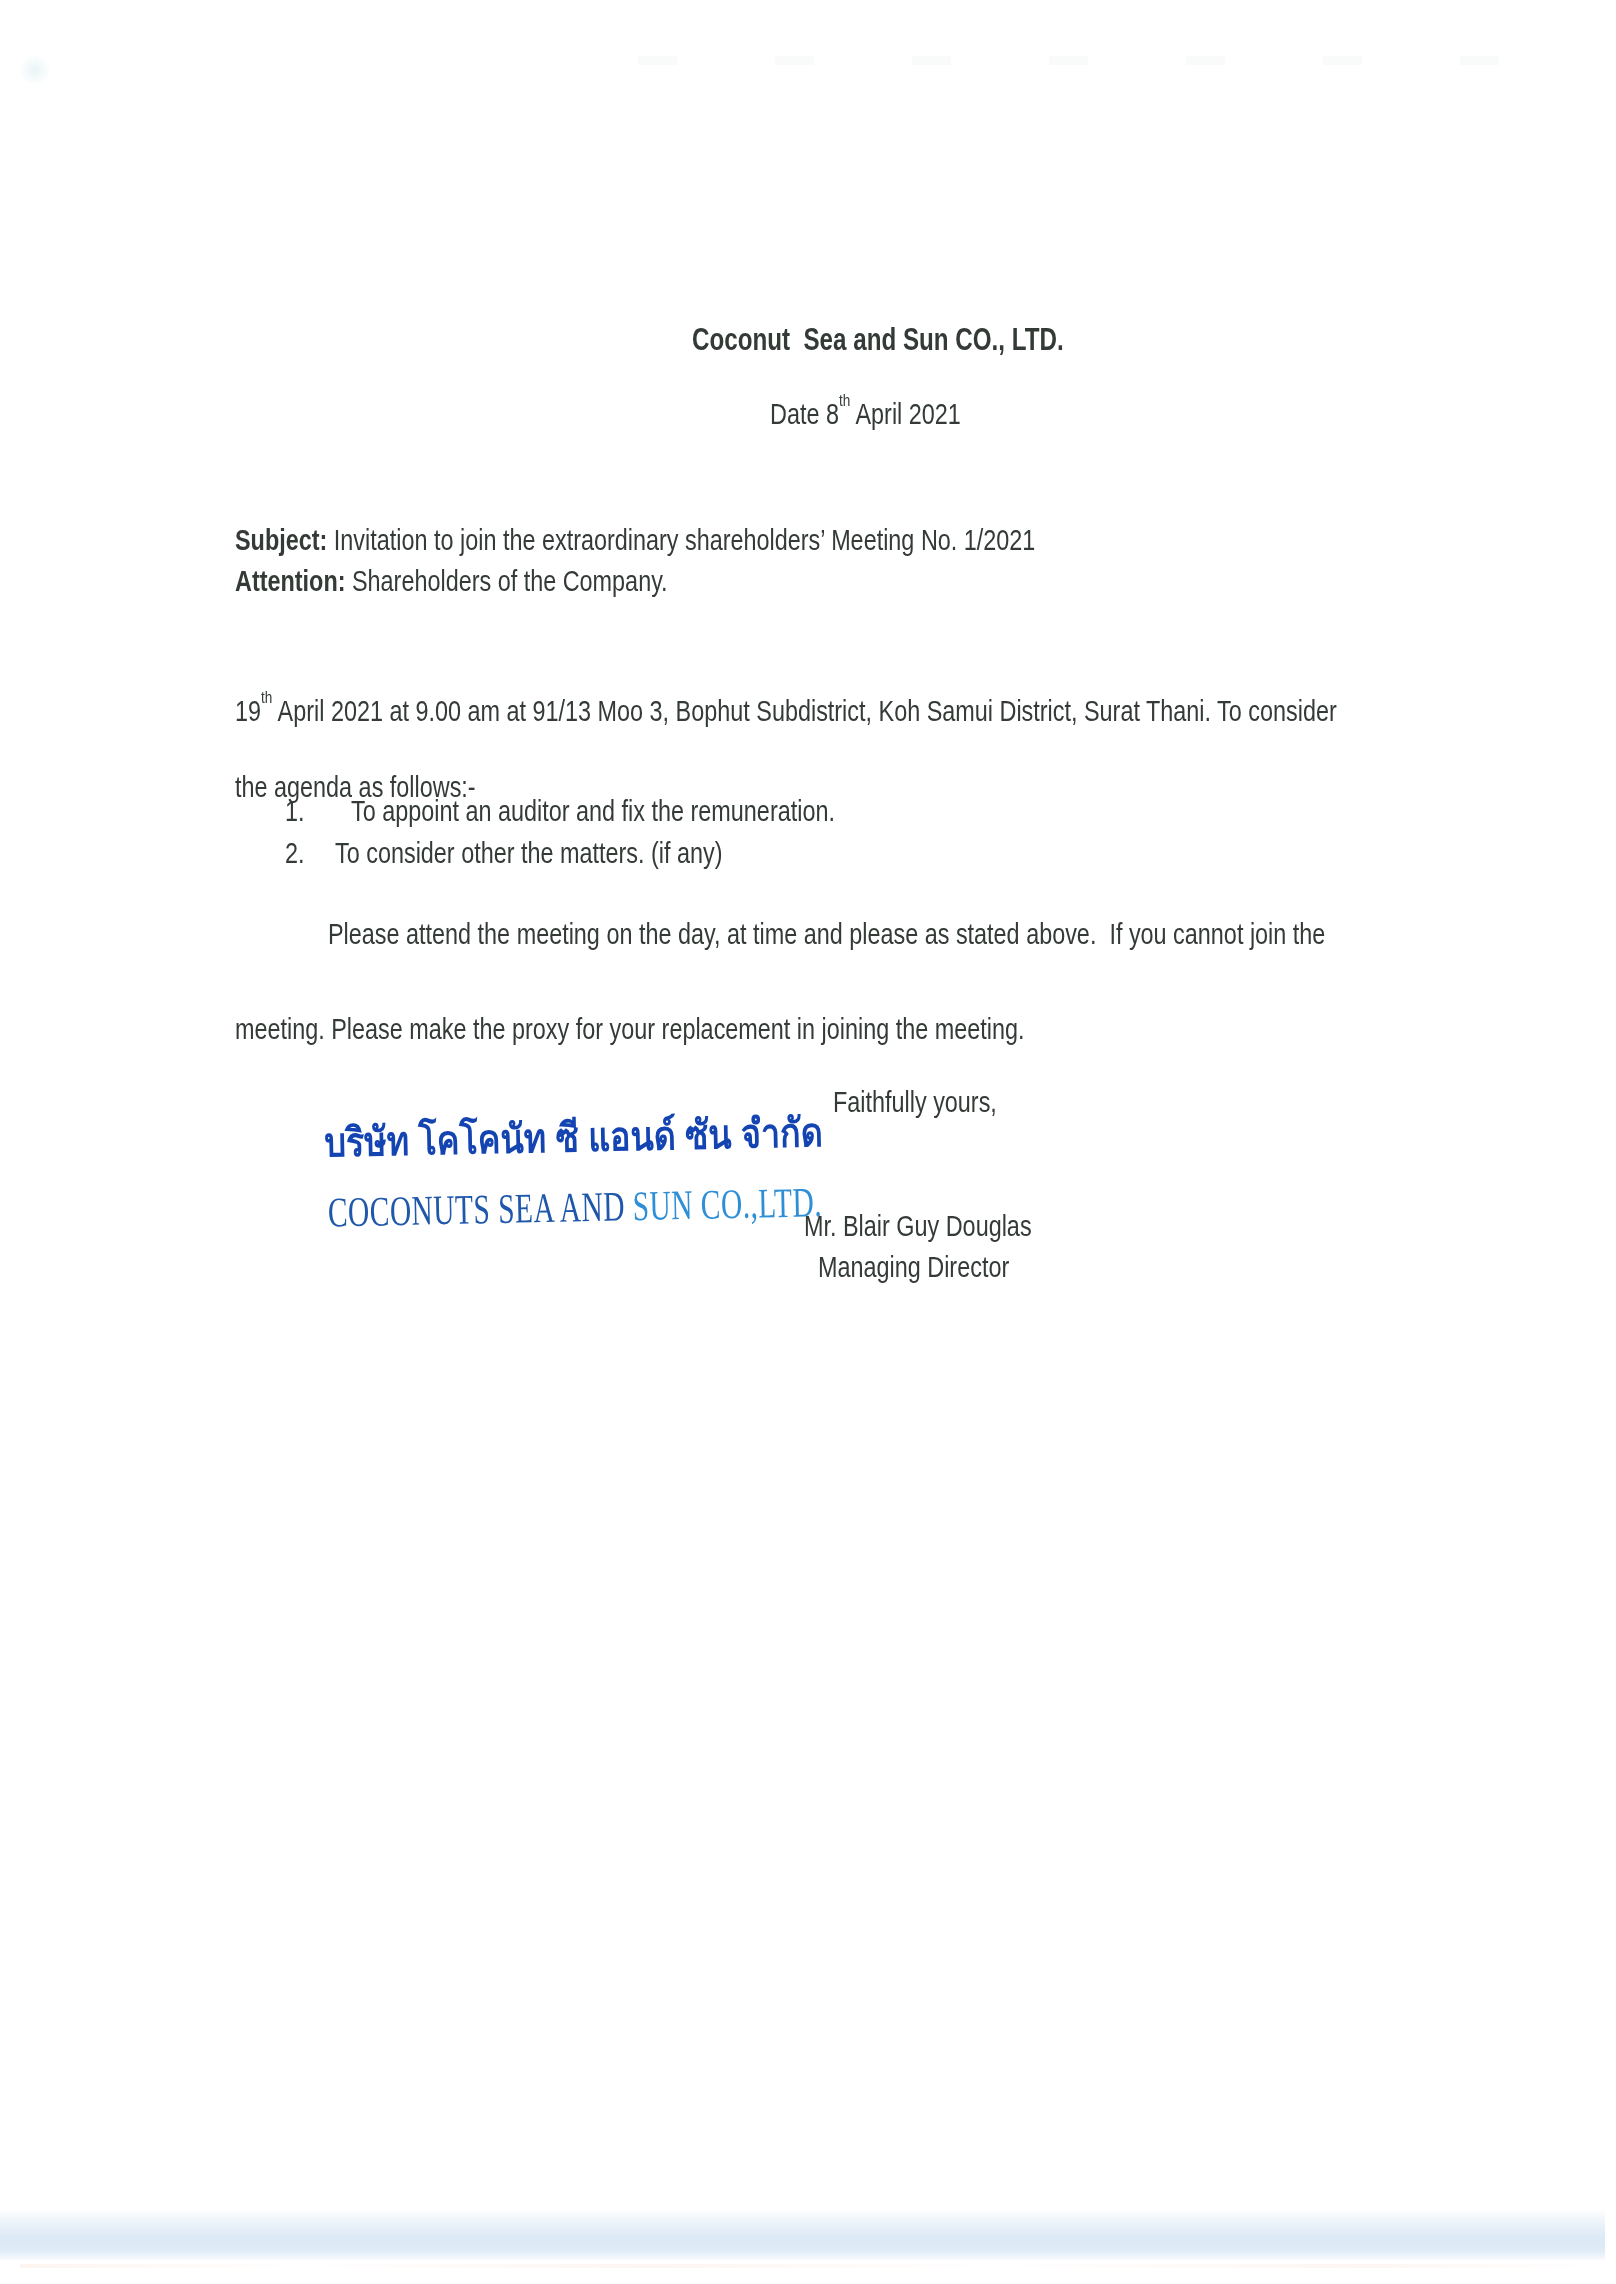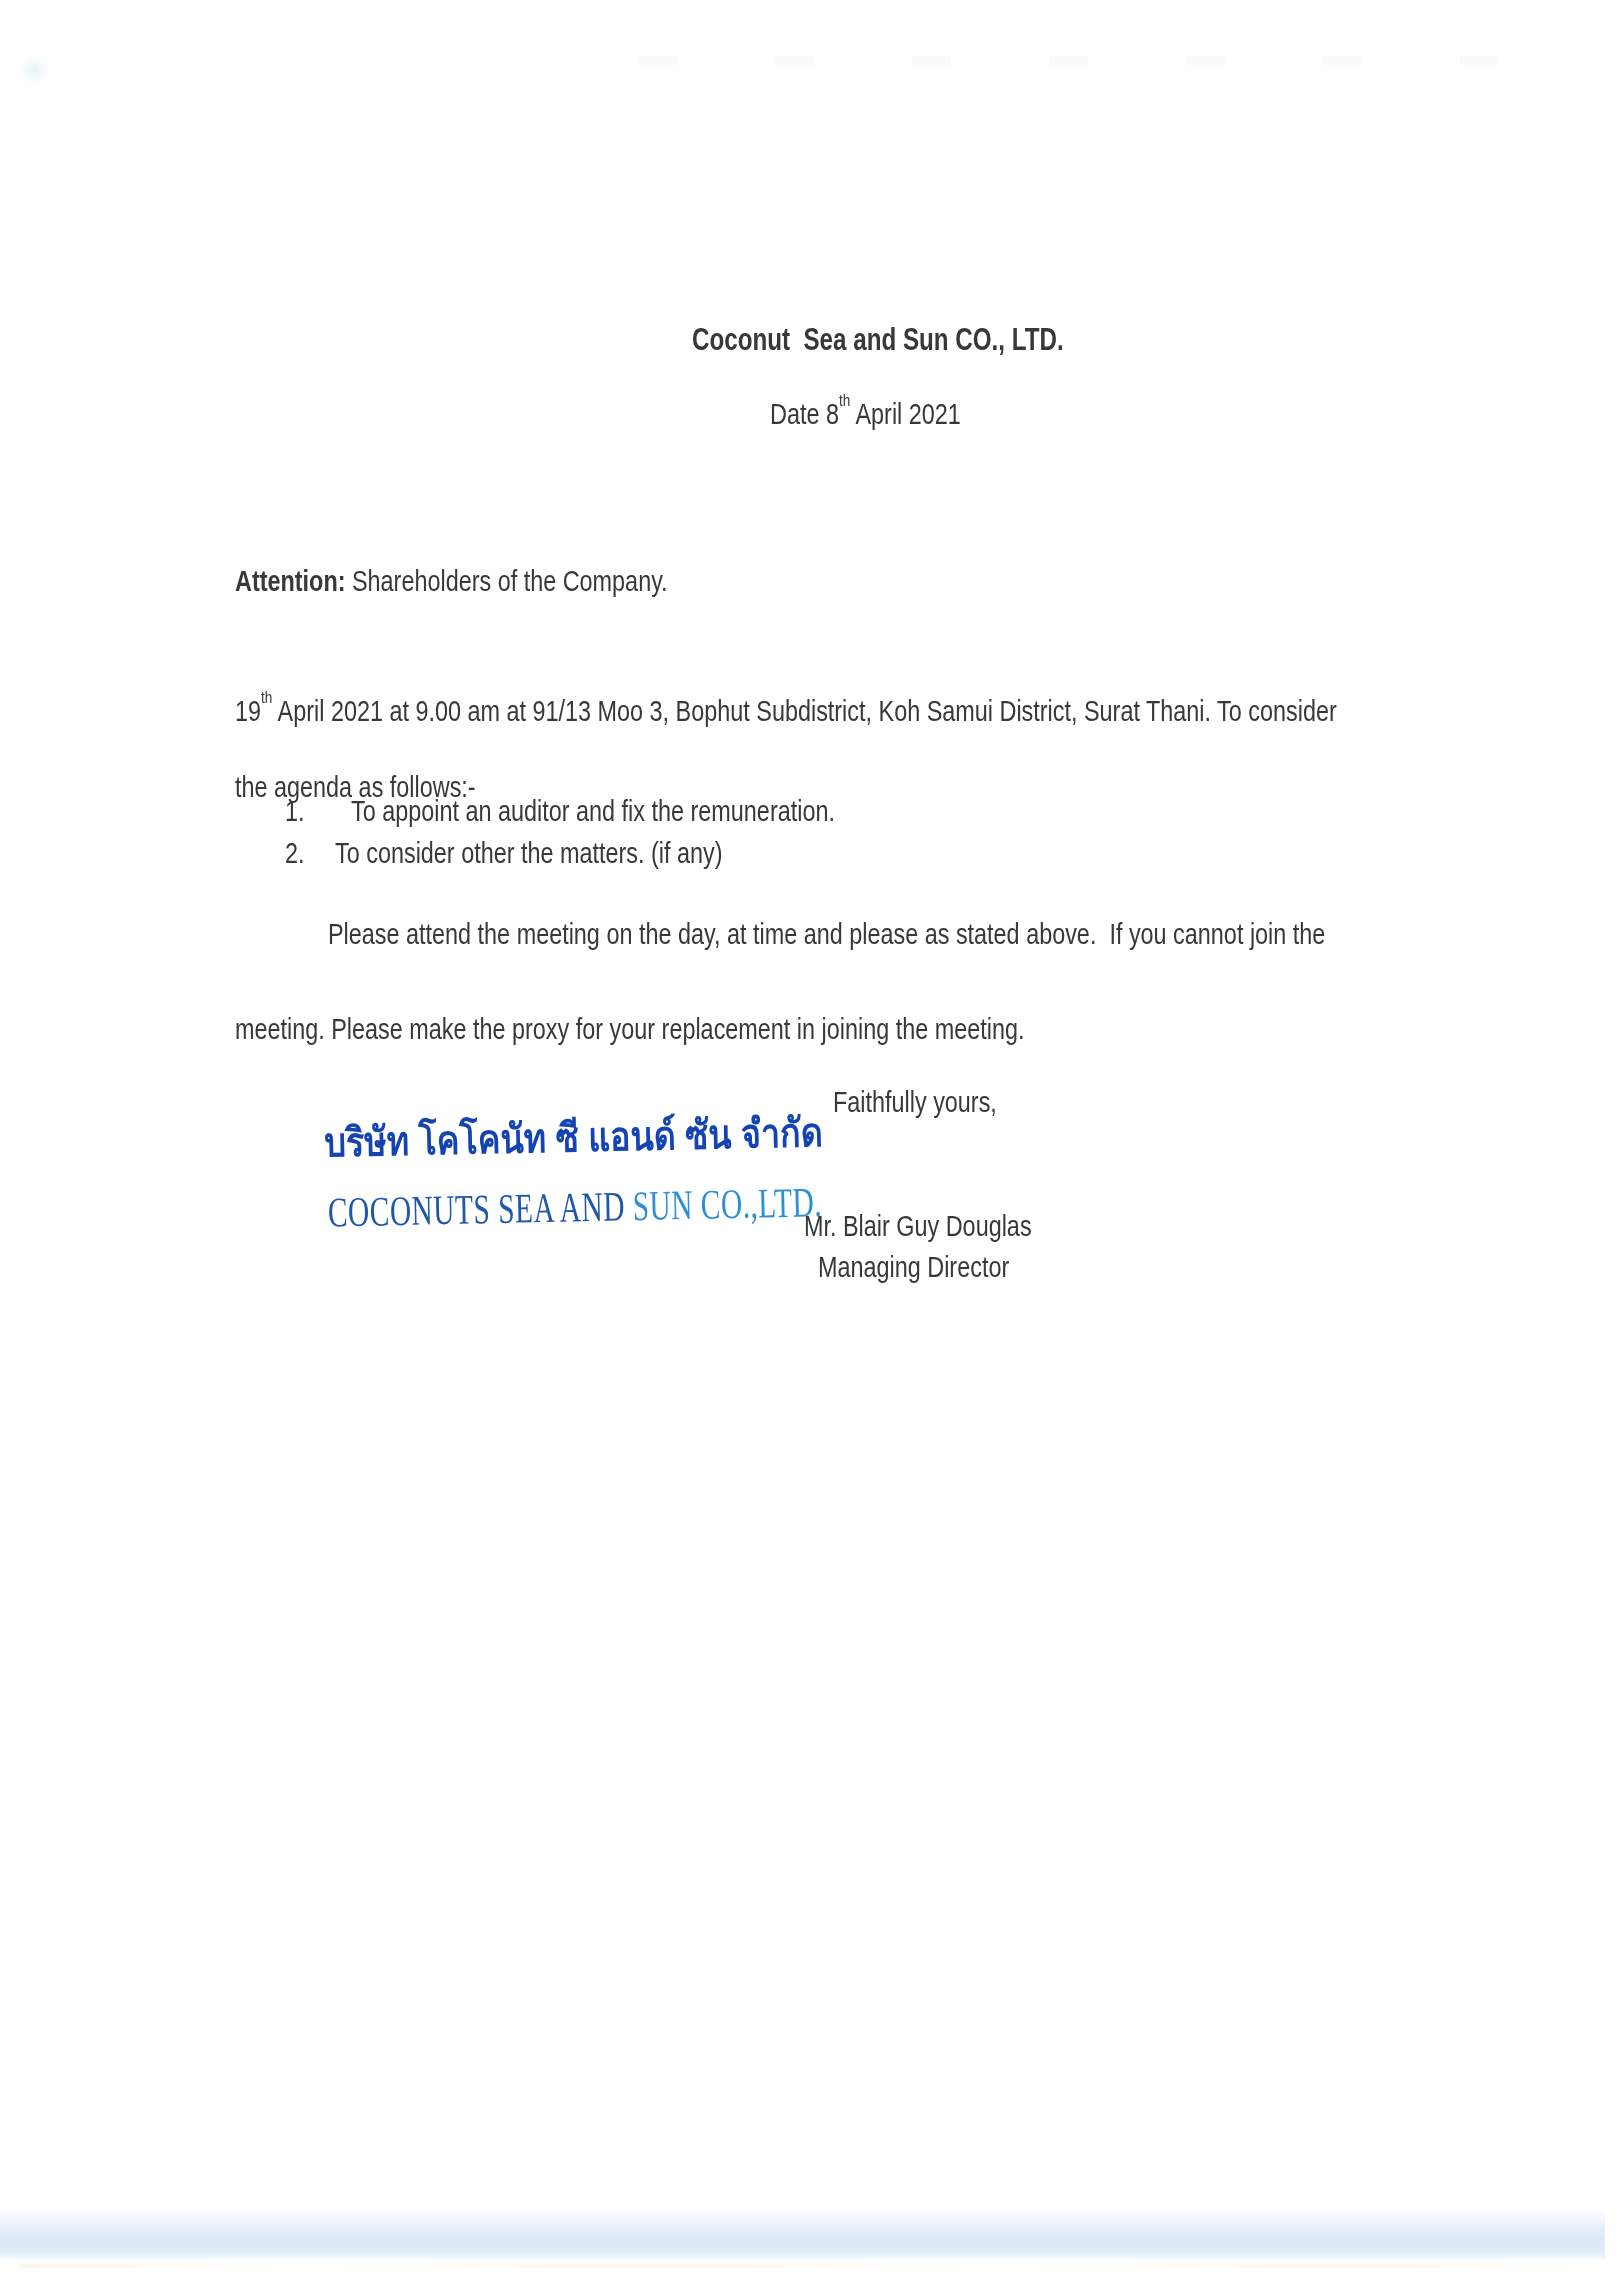--- a/index.html
+++ b/index.html
@@ -121,20 +121,23 @@
   <div class="smudge-topline"></div>
 
   <div class="line title-line" style="left:658px;top:283px;">
     <span class="txt">Coconut  Sea and Sun CO., LTD.</span>
   </div>
 
   <div class="line" style="left:737px;top:350px;">
     <span class="txt"><span>Date 8</span><sup class="sp">th</sup><span> April 2021</span></span>
   </div>
 
+  <div class="line" style="left:202px;top:483px;">
+    <span class="txt"><span class="bold">Subject:</span><span> Invitation to join the extraordinary shareholders’ Meeting No. 1/2021</span></span>
+  </div>
 
   <div class="line" style="left:202px;top:524px;">
     <span class="txt"><span class="bold">Attention:</span><span> Shareholders of the Company.</span></span>
   </div>
 
   <div class="line" style="left:202px;top:647px;">
     <span class="txt"><span>19</span><sup class="sp">th</sup><span> April 2021 at 9.00 am at 91/13 Moo 3, Bophut Subdistrict, Koh Samui District, Surat Thani. To consider</span></span>
   </div>
   <div class="line" style="left:202px;top:730px;">
     <span class="txt">the agenda as follows:-</span>

